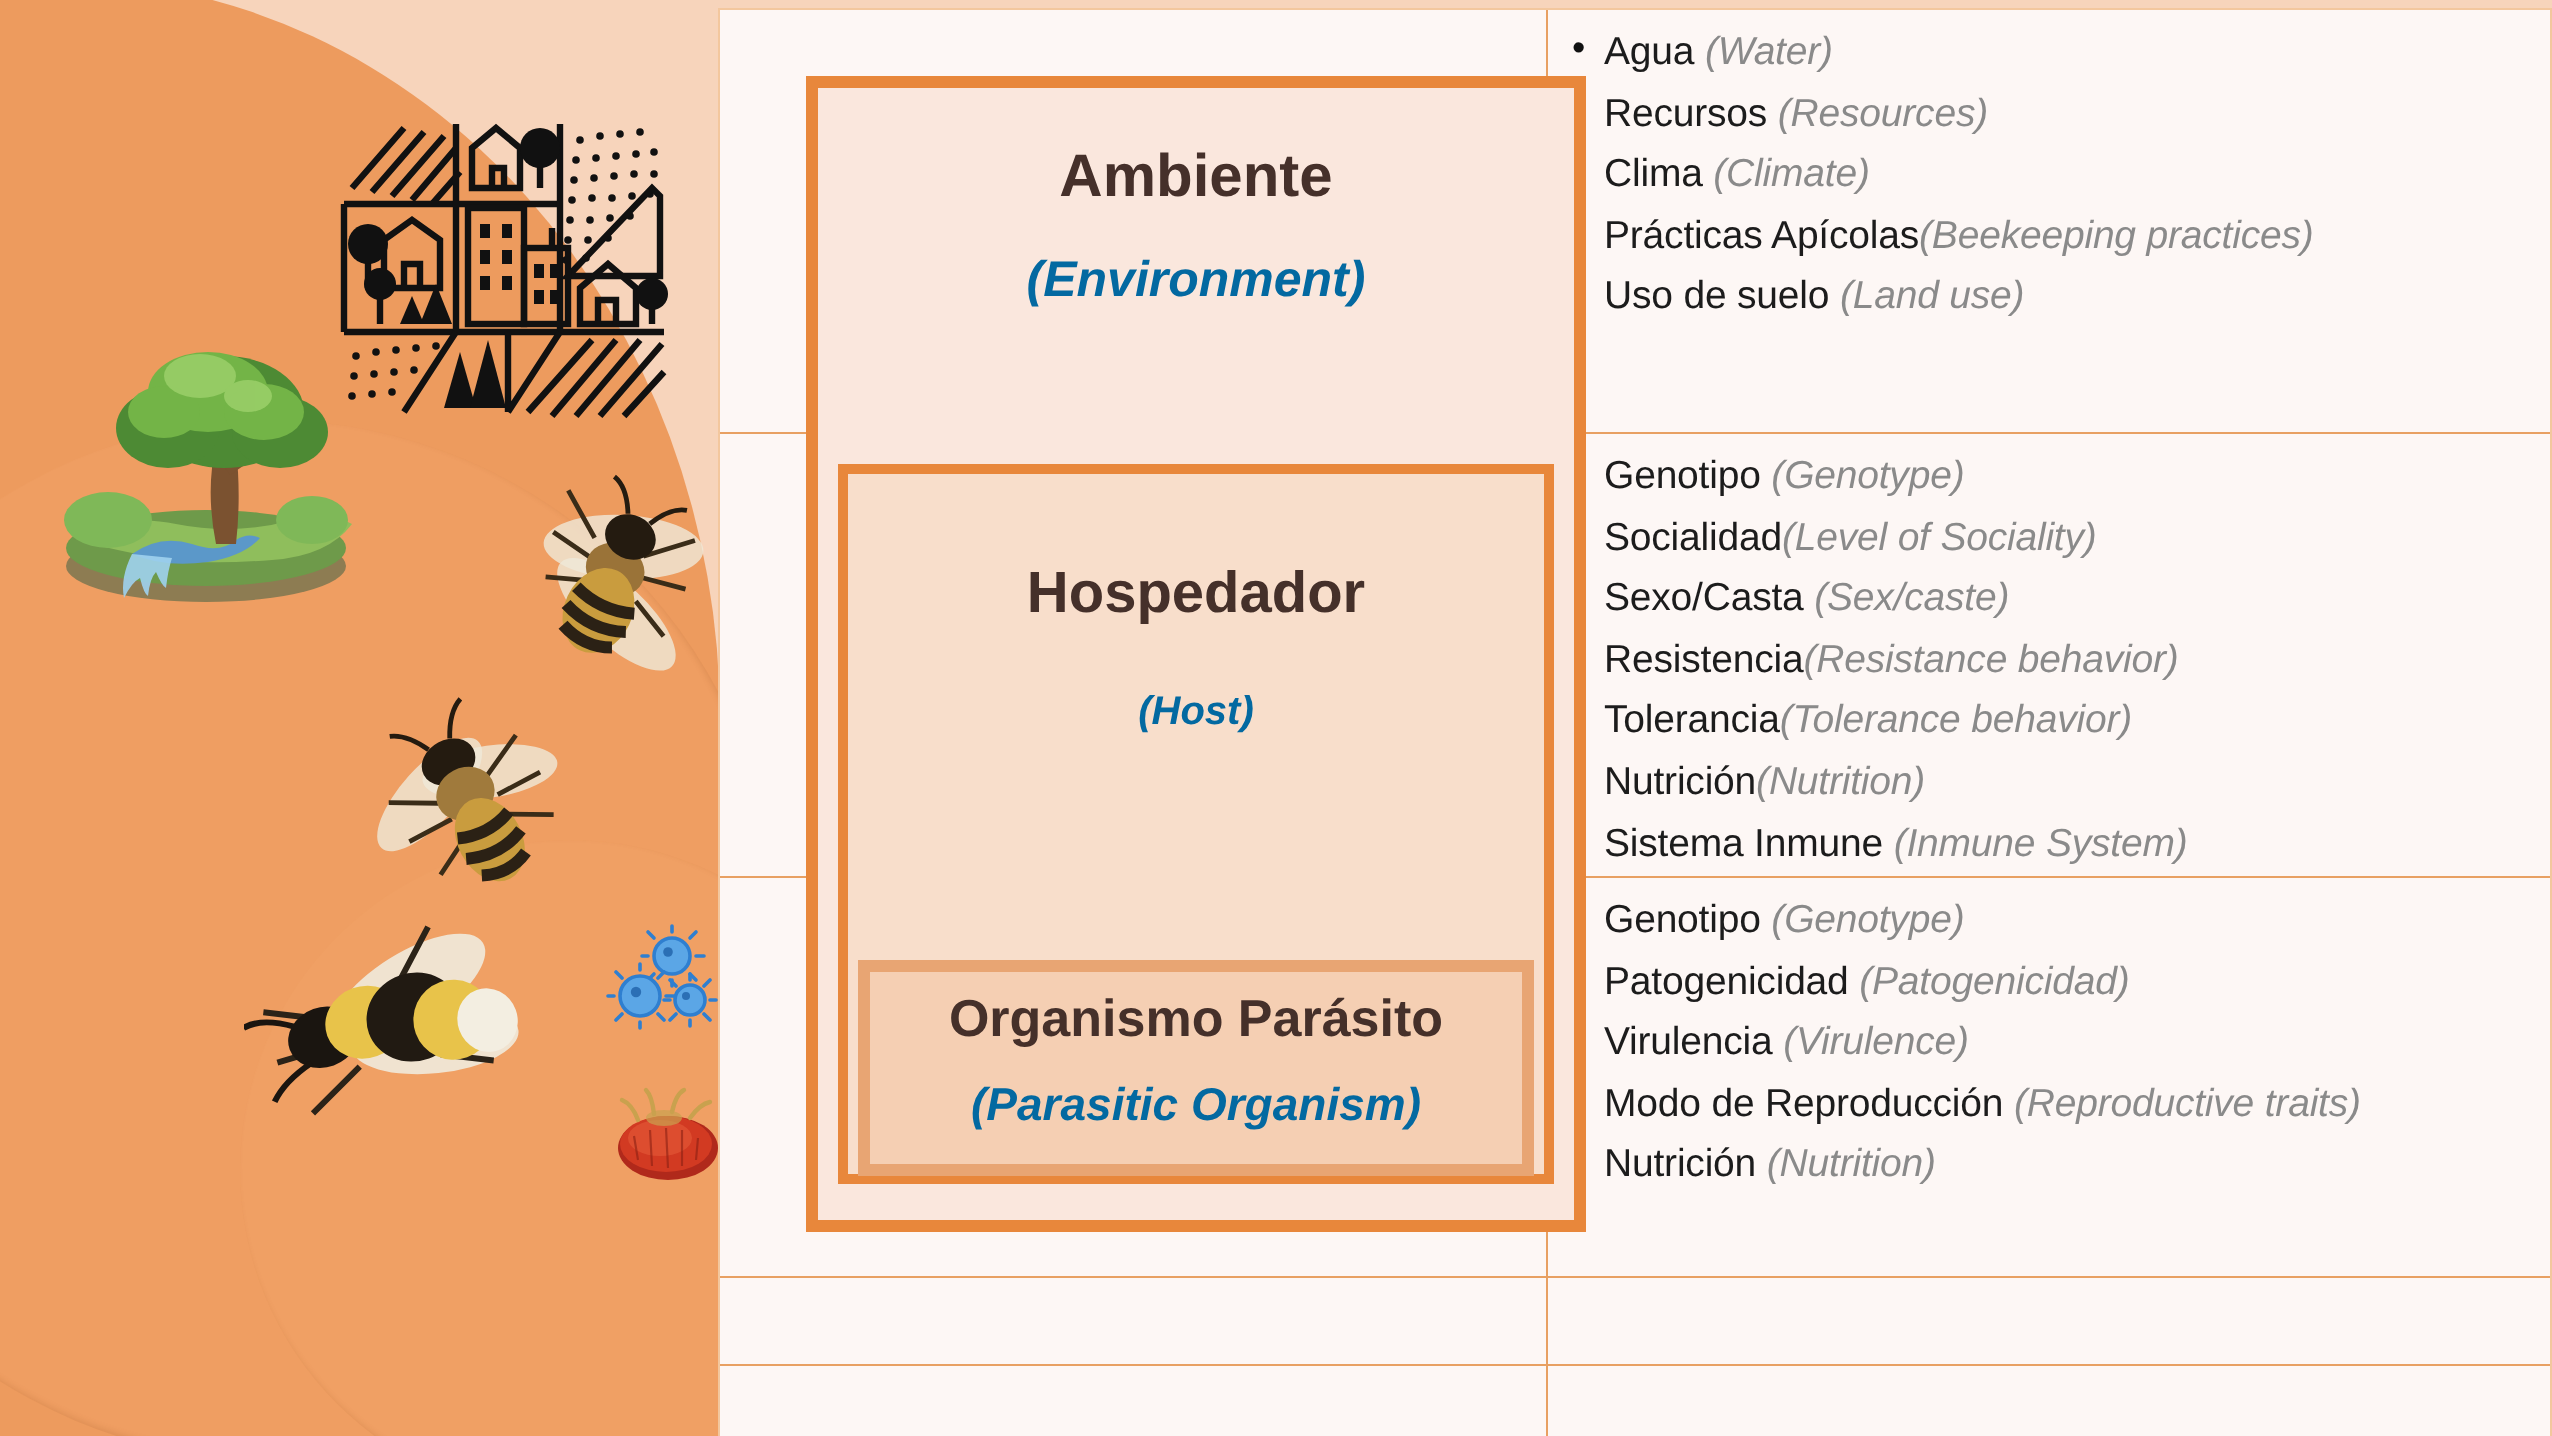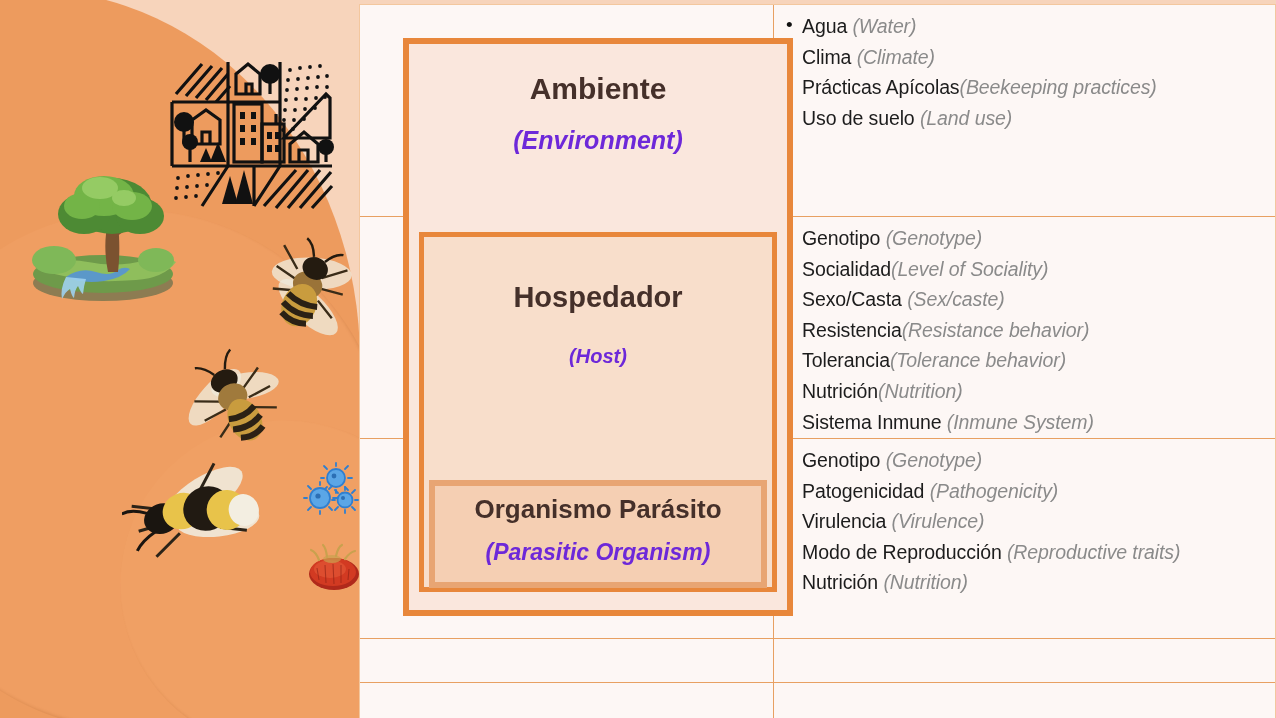--- a/index.html
+++ b/index.html
@@ -110,21 +110,21 @@
   }
   .box-par{
     left:26px;top:442px;width:338px;height:108px;
     border:6px solid #E8A573;
     background:#F5CFB3;
   }
   .btitle{
     font-weight:bold;color:#45302A;
   }
   .bsub{
-    font-style:italic;font-weight:bold;color:#6d28d9;
+    font-style:italic;font-weight:bold;color:#0369a1;
   }
   .box-env .btitle{font-size:30px;margin-top:28px;}
   .box-env .bsub{font-size:25px;margin-top:20px;}
   .box-host .btitle{font-size:29px;margin-top:44px;}
   .box-host .bsub{font-size:20px;margin-top:31px;}
   .box-par .btitle{font-size:26px;margin-top:8px;}
   .box-par .bsub{font-size:23px;margin-top:14px;}
 </style>
 </head>
 <body>
@@ -365,20 +365,21 @@
     </svg>
   </div>
 
   <div class="panel">
 
     <div class="trow r1">
       <div class="cell-left"></div>
       <div class="cell-right">
         <ul class="blist">
           <li><span>Agua </span><span class="en">(Water)</span></li>
+          <li><span>Recursos </span><span class="en">(Resources)</span></li>
           <li><span>Clima </span><span class="en">(Climate)</span></li>
           <li><span>Prácticas Apícolas</span><span class="en">(Beekeeping practices)</span></li>
           <li><span>Uso de suelo </span><span class="en">(Land use)</span></li>
         </ul>
       </div>
     </div>
 
     <div class="trow r2">
       <div class="cell-left"></div>
       <div class="cell-right">
@@ -392,21 +393,21 @@
           <li><span>Sistema Inmune </span><span class="en">(Inmune System)</span></li>
         </ul>
       </div>
     </div>
 
     <div class="trow r3">
       <div class="cell-left"></div>
       <div class="cell-right">
         <ul class="blist r3list">
           <li><span>Genotipo </span><span class="en">(Genotype)</span></li>
-          <li><span>Patogenicidad </span><span class="en">(Pathogenicity)</span></li>
+          <li><span>Patogenicidad </span><span class="en">(Patogenicidad)</span></li>
           <li><span>Virulencia </span><span class="en">(Virulence)</span></li>
           <li><span>Modo de Reproducción </span><span class="en">(Reproductive traits)</span></li>
           <li><span>Nutrición </span><span class="en">(Nutrition)</span></li>
         </ul>
       </div>
     </div>
 
     <div class="trow r4">
       <div class="cell-left"></div>
       <div class="cell-right"></div>

